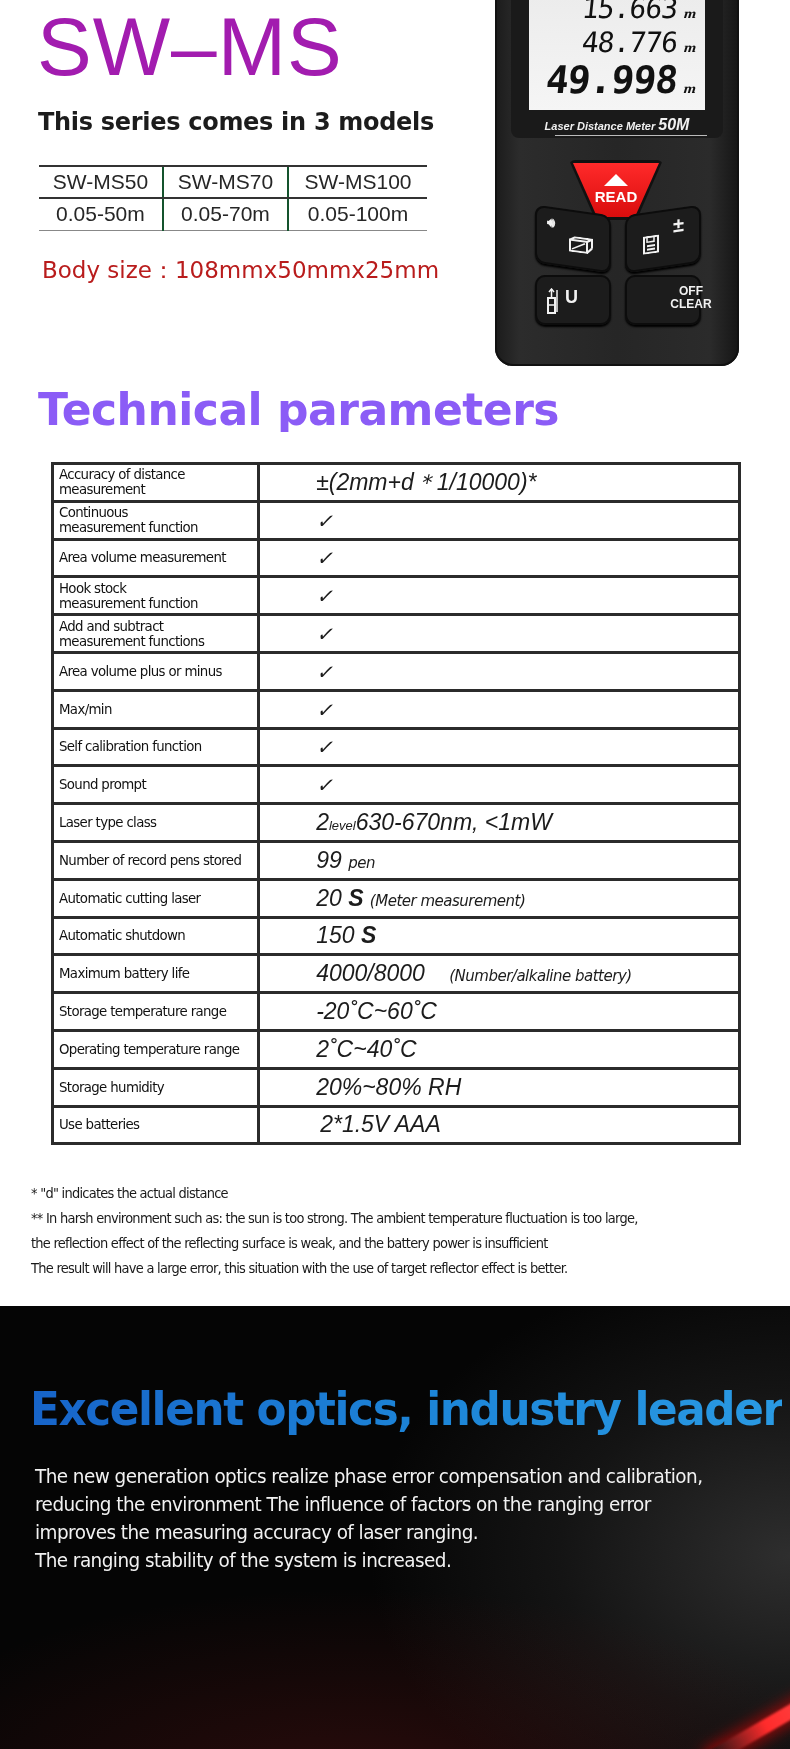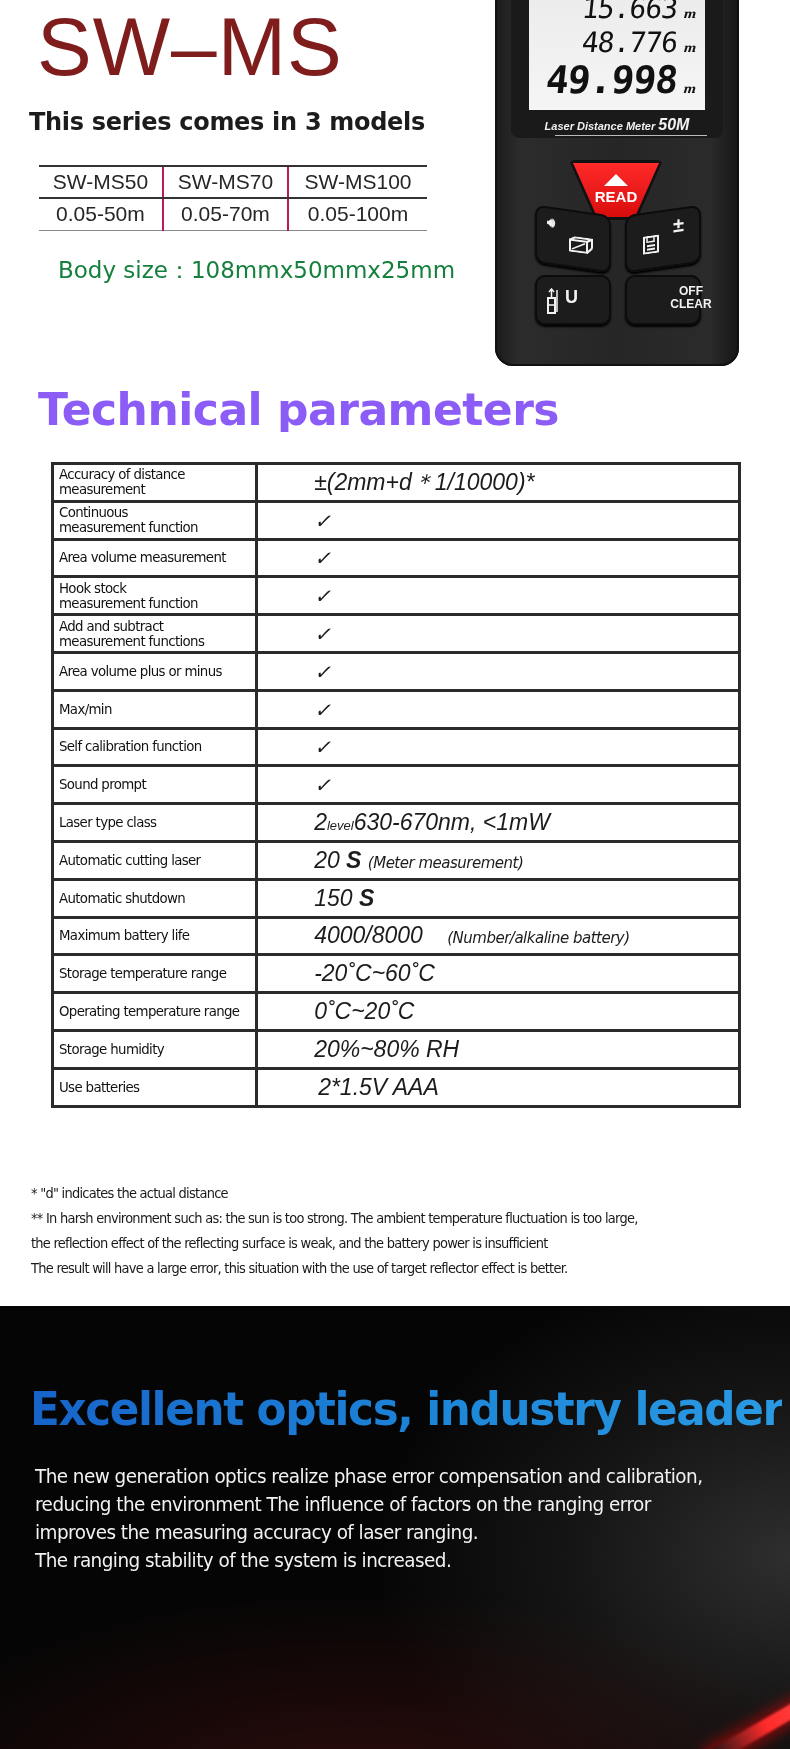--- a/index.html
+++ b/index.html
@@ -3,41 +3,41 @@
   <meta charset="utf-8">
   <style>
     * { box-sizing: border-box; margin: 0; padding: 0; }
     html, body { width: 790px; height: 1749px; background: #ffffff; overflow: hidden; }
     body { position: relative; font-family: "Liberation Sans", sans-serif; color: #1a1a1a; }
 
     
     .brand-title {
       position: absolute; left: 37px; top: 6px;
       font-family: "Liberation Sans", sans-serif; font-size: 82px; font-weight: 400;
-      color: #7f1d1d; letter-spacing: 1px; line-height: 1;
+      color: #a21caf; letter-spacing: 1px; line-height: 1;
     }
     .series-heading {
-      position: absolute; left: 29px; top: 108px;
+      position: absolute; left: 38px; top: 108px;
       font-family: "DejaVu Sans", sans-serif; font-weight: bold; font-size: 24px;
       color: #1c1c1c; letter-spacing: -0.3px;
     }
     .models-table {
       position: absolute; left: 39px; top: 165px; width: 388px;
       border-collapse: collapse;
     }
     .models-table td {
       font-family: "Liberation Sans", sans-serif; font-size: 21px; color: #262626;
       text-align: center; height: 32px; padding: 0;
     }
     .models-table tr.head td { border-top: 2px solid #333; border-bottom: 2px solid #333; }
     .models-table tr.range td { border-bottom: 1px solid #888; }
-    .models-table td + td { border-left: 2px solid #be185d; }
+    .models-table td + td { border-left: 2px solid #14532d; }
     .body-size {
       position: absolute; left: 42px; top: 255px;
-      font-family: "DejaVu Sans", sans-serif; font-size: 23px; color: #15803d; margin-left: 16px;
+      font-family: "DejaVu Sans", sans-serif; font-size: 23px; color: #b91c1c;
     }
 
     
     .device {
       position: absolute; left: 495px; top: -40px; width: 244px; height: 406px;
       background: linear-gradient(90deg, #1b1b1b 0%, #2c2c2c 10%, #262626 50%, #2b2b2b 88%, #151515 100%);
       border-radius: 18px;
       box-shadow: inset 0 0 0 2px #111;
     }
     .device-screen-frame {
@@ -303,20 +303,27 @@
     <td class="label">Sound prompt</td>
     <td class="value"><span class="check">✓</span></td>
   </tr>
   <tr>
     <td class="label">Laser type class</td>
     <td class="value">
       <span>2</span><span class="small">level</span><span>630-670nm, &lt;1mW</span>
     </td>
   </tr>
   <tr>
+    <td class="label">Number of record pens stored</td>
+    <td class="value">
+      <span>99</span>
+      <span class="note">pen</span>
+    </td>
+  </tr>
+  <tr>
     <td class="label">Automatic cutting laser</td>
     <td class="value">
       <span>20</span>
       <span class="bold-s">S</span>
       <span class="note">(Meter measurement)</span>
     </td>
   </tr>
   <tr>
     <td class="label">Automatic shutdown</td>
     <td class="value">
@@ -330,21 +337,21 @@
       <span>4000/8000</span>
       <span class="note" style="margin-left: 18px;">(Number/alkaline battery)</span>
     </td>
   </tr>
   <tr>
     <td class="label">Storage temperature range</td>
     <td class="value">-20˚C~60˚C</td>
   </tr>
   <tr>
     <td class="label">Operating temperature range</td>
-    <td class="value">0˚C~20˚C</td>
+    <td class="value">2˚C~40˚C</td>
   </tr>
   <tr>
     <td class="label">Storage humidity</td>
     <td class="value">20%~80% RH</td>
   </tr>
   <tr>
     <td class="label">Use batteries</td>
     <td class="value" style="padding-left: 60px;">2*1.5V AAA</td>
   </tr>
 </tbody>

